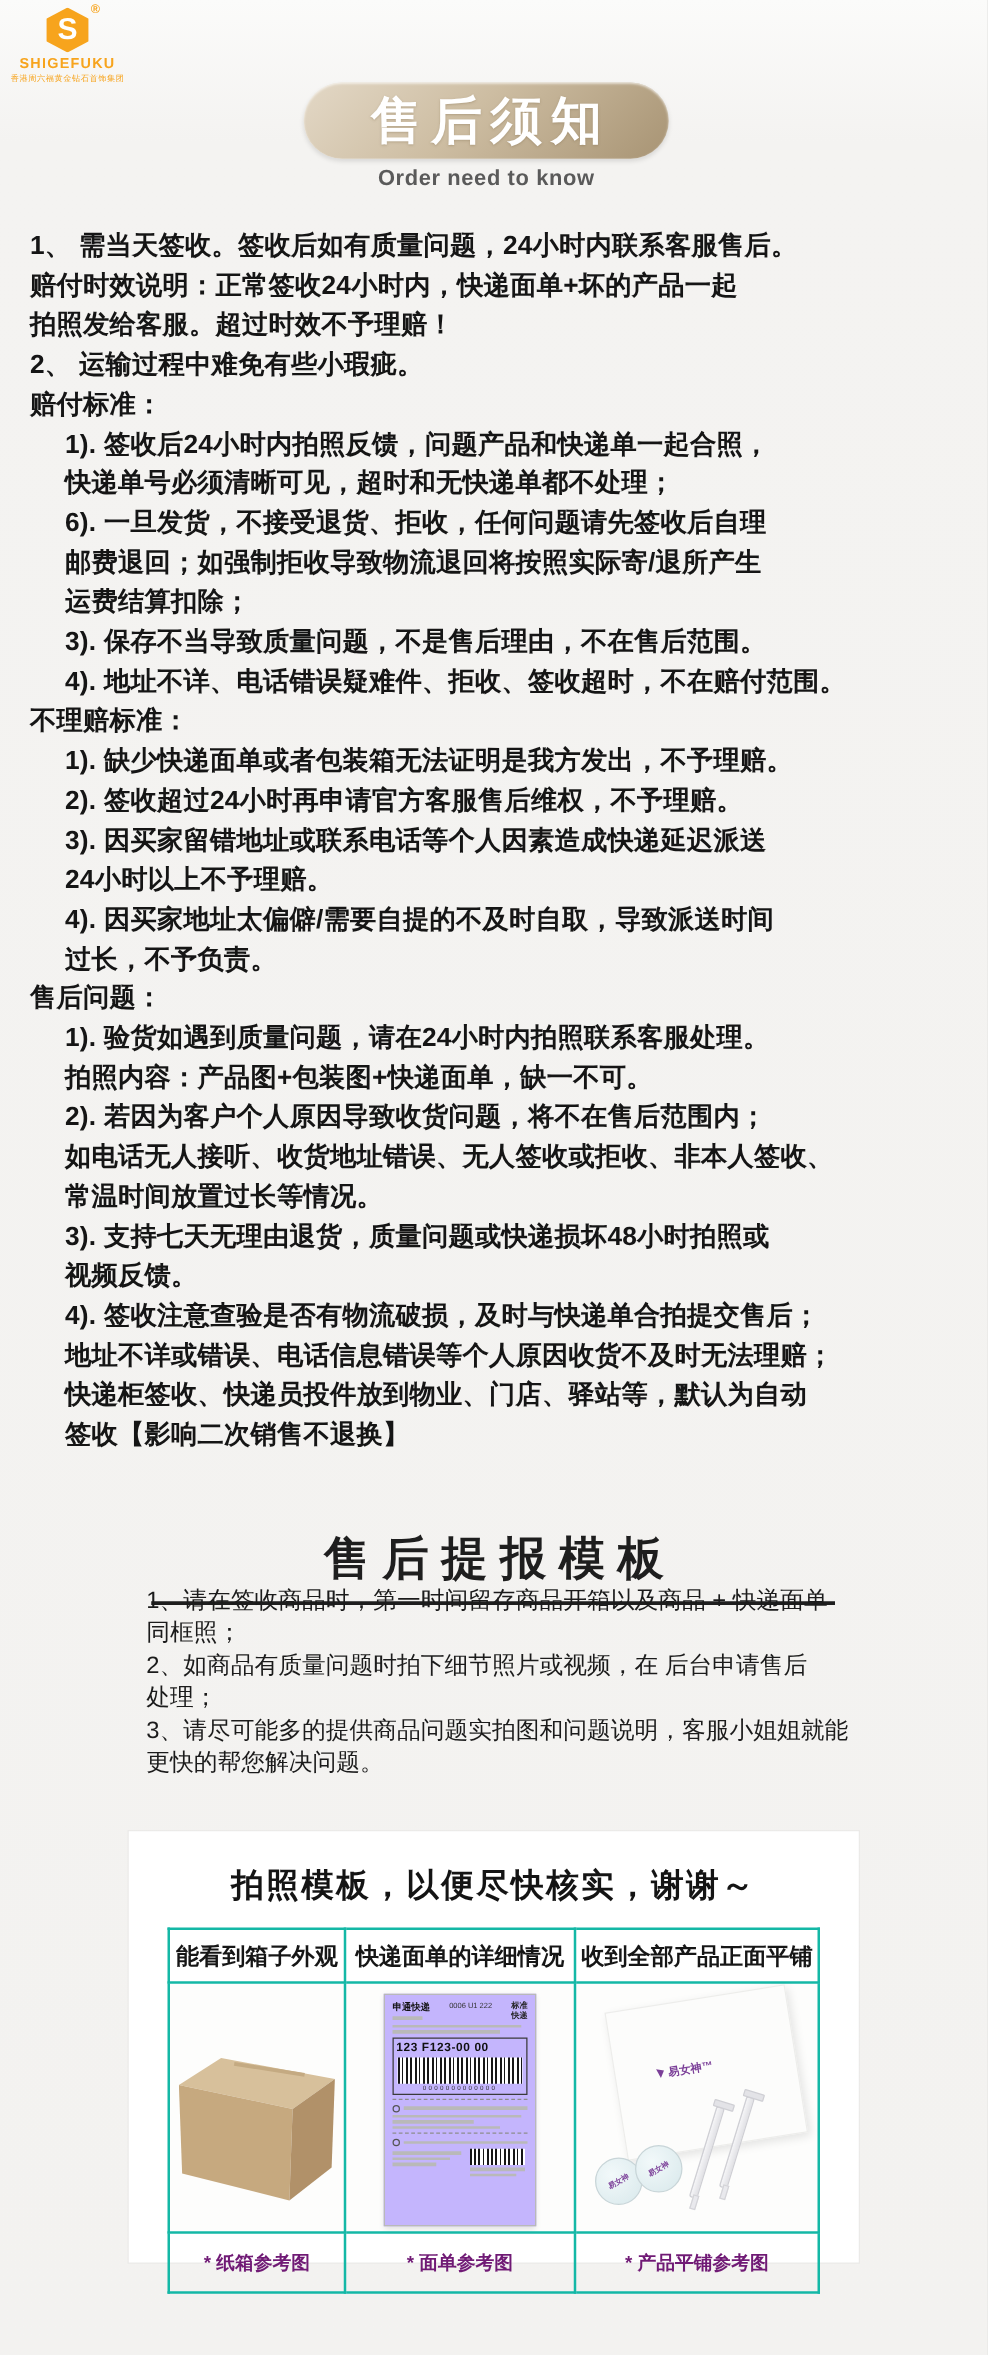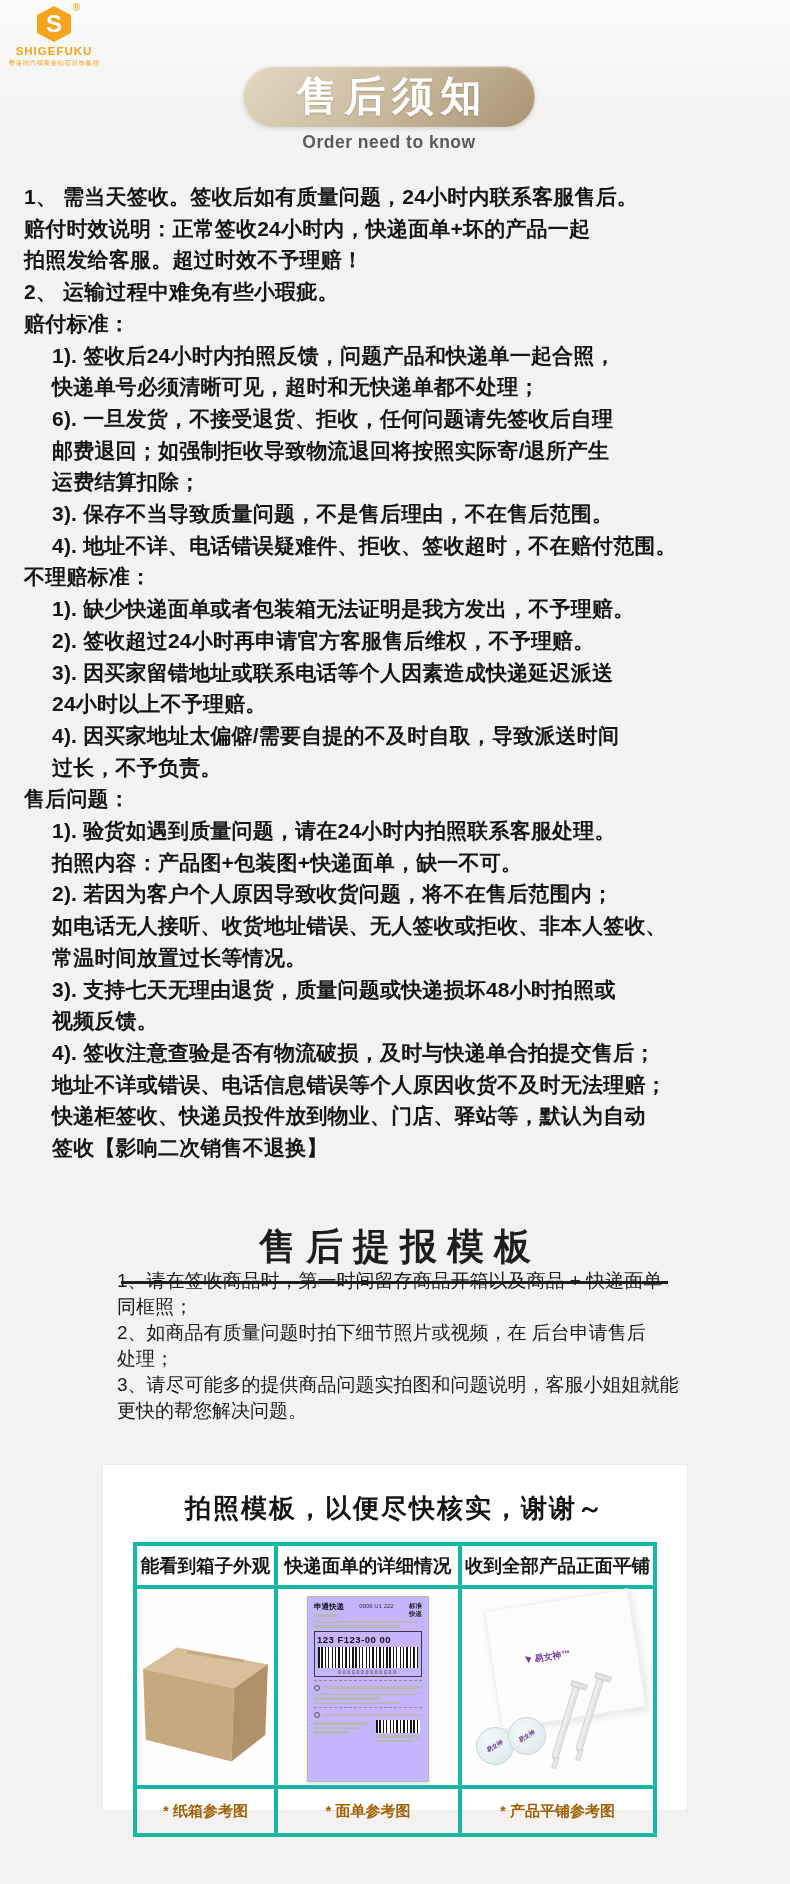--- a/index.html
+++ b/index.html
@@ -60,25 +60,25 @@
   
   .panel{
     position:absolute; left:103px; top:1465px; width:584px; height:345px;
     background:#ffffff; box-shadow:0 0 0 1px rgba(0,0,0,.03);
   }
   .panel-title{
     margin-top:26px; text-align:center; font-size:26px; font-weight:bold;
     color:#141414; letter-spacing:2px;
   }
   table.photo{ border-collapse:collapse; margin:16px auto 0; table-layout:fixed; }
-  table.photo td{ border:4px solid #14b8a6; text-align:center; vertical-align:middle; padding:0; }
+  table.photo td{ border:2px solid #14b8a6; text-align:center; vertical-align:middle; padding:0; }
   .col1{ width:141px; } .col2{ width:184px; } .col3{ width:195px; }
   td.head{ height:43px; font-size:18.5px; font-weight:bold; color:#161616; }
   td.imgcell{ height:200px; background:#fdfdfc; }
-  td.cap{ height:48px; font-size:15px; font-weight:600; color:#a16207;margin-left:48px; }
+  td.cap{ height:48px; font-size:15px; font-weight:600; color:#701a75;margin-left:48px; }
 
   
   .boxart{ position:relative; width:130px; height:120px; margin:36px auto 0; }
   .boxart .face{ position:absolute; left:0; top:0; width:100%; height:100%; }
   .box-top  { background:#d7c09b; clip-path:polygon(28% 2%,98% 16%,72% 36%,2% 20%); }
   .box-front{ background:#c6a97f; clip-path:polygon(2% 20%,72% 36%,70% 97%,4% 79%); }
   .box-side { background:#b19169; clip-path:polygon(72% 36%,98% 16%,96% 75%,70% 97%); }
   .box-seam { position:absolute; left:36%; top:8%; width:44%; height:3px; background:#c4aa82; transform:rotate(9deg); }
 
   

